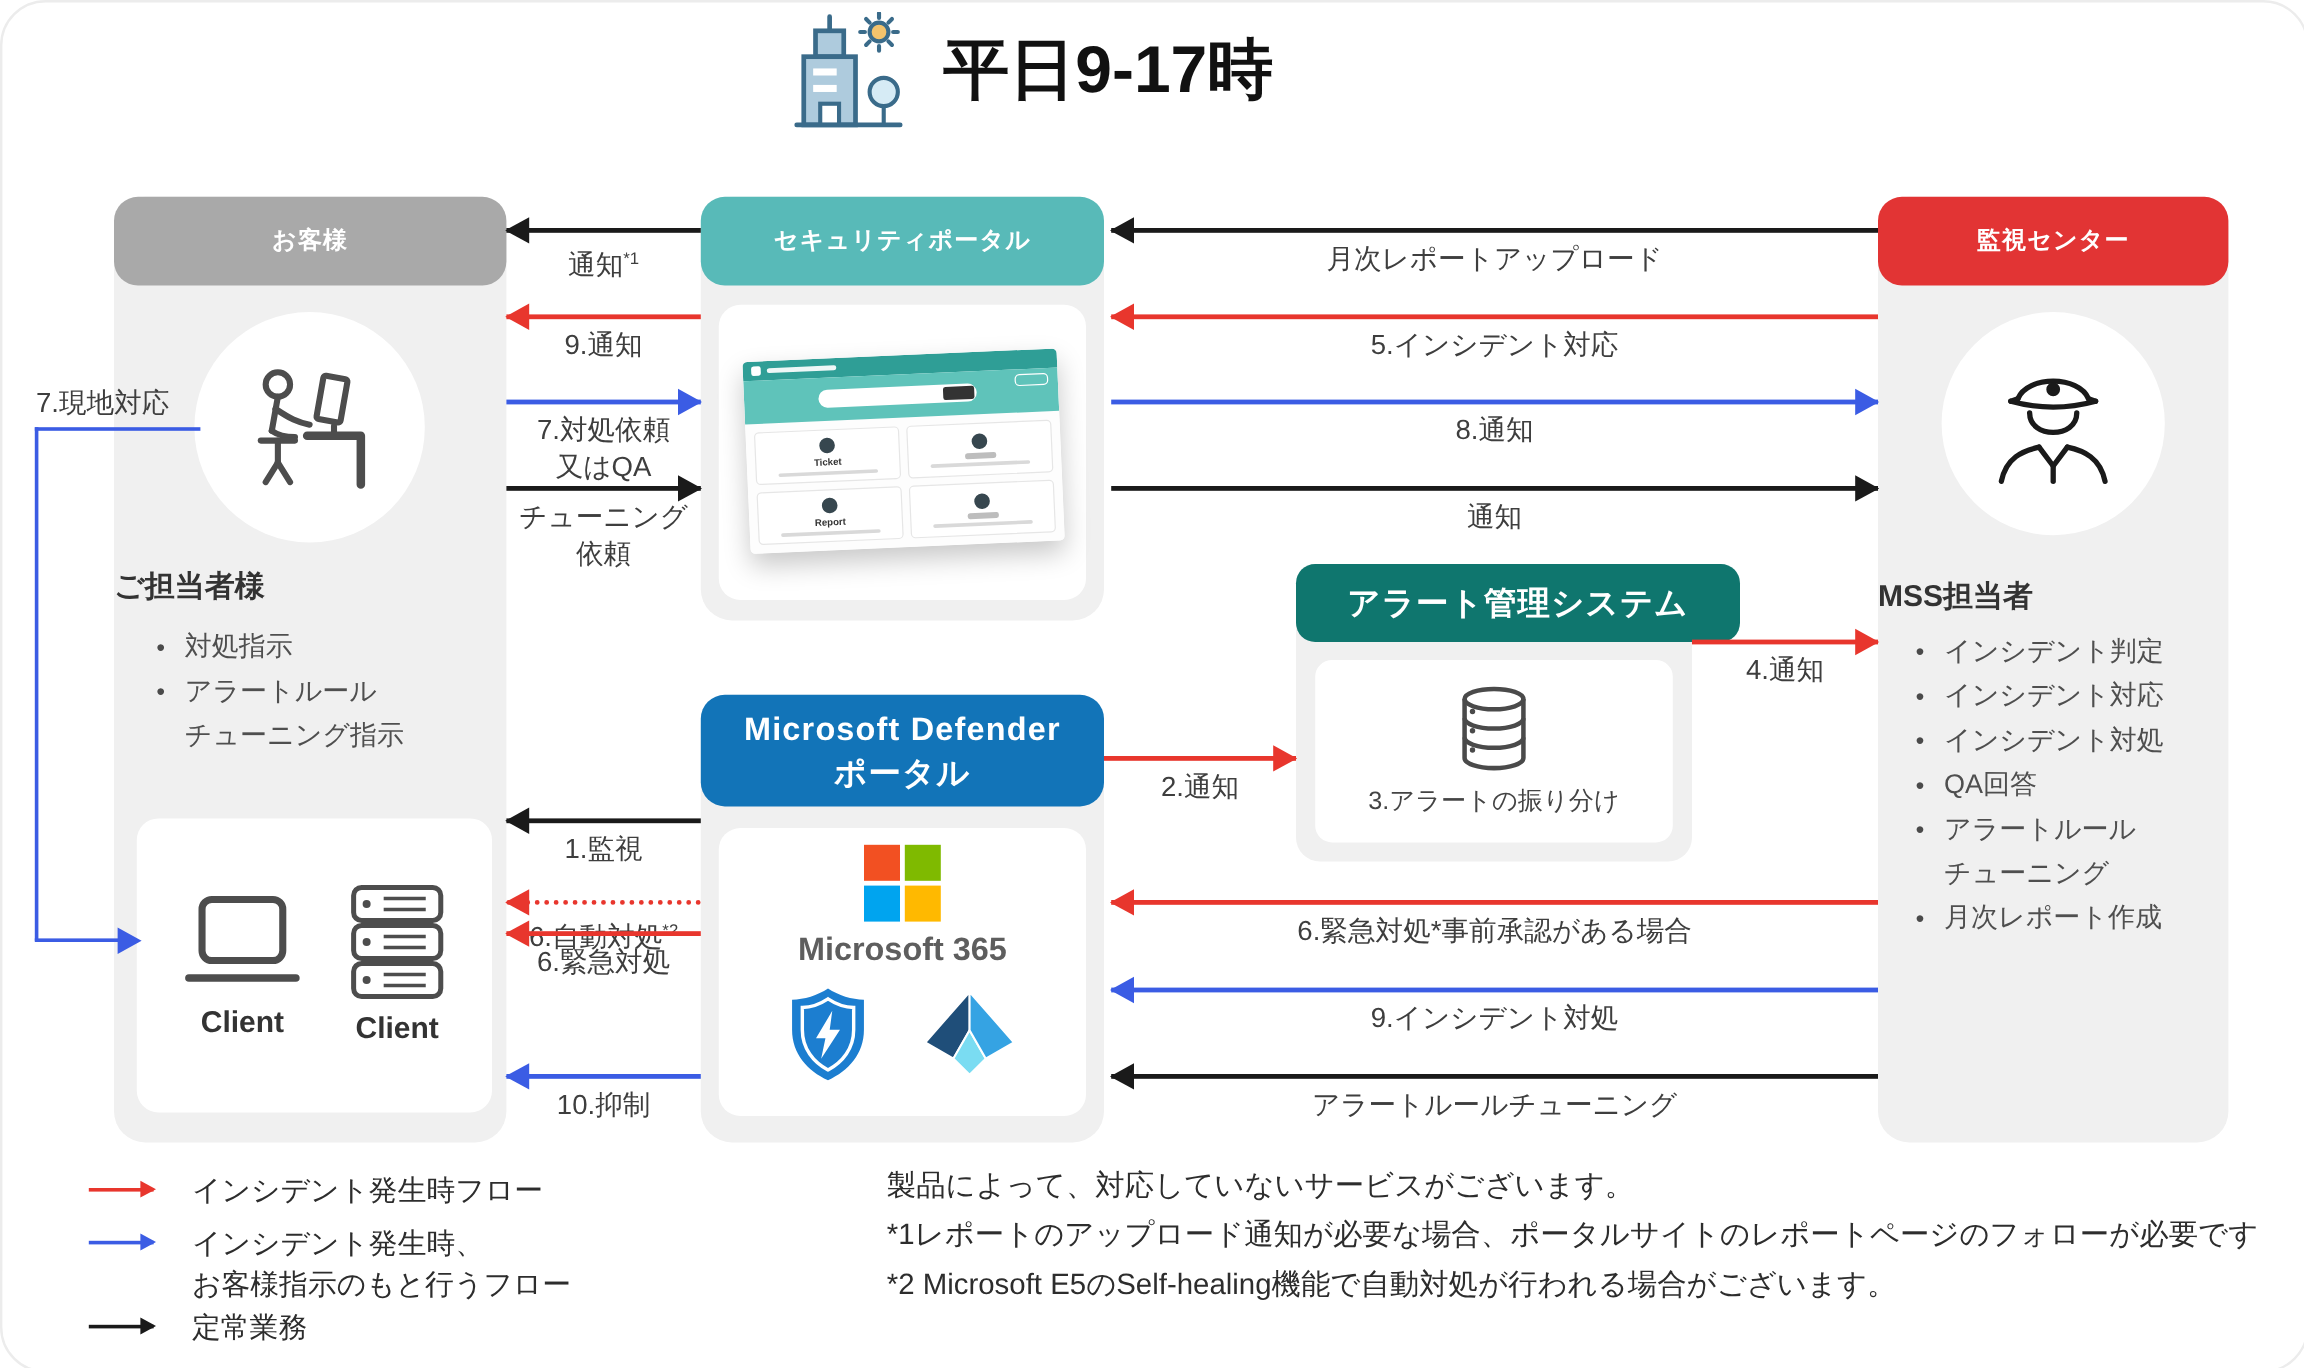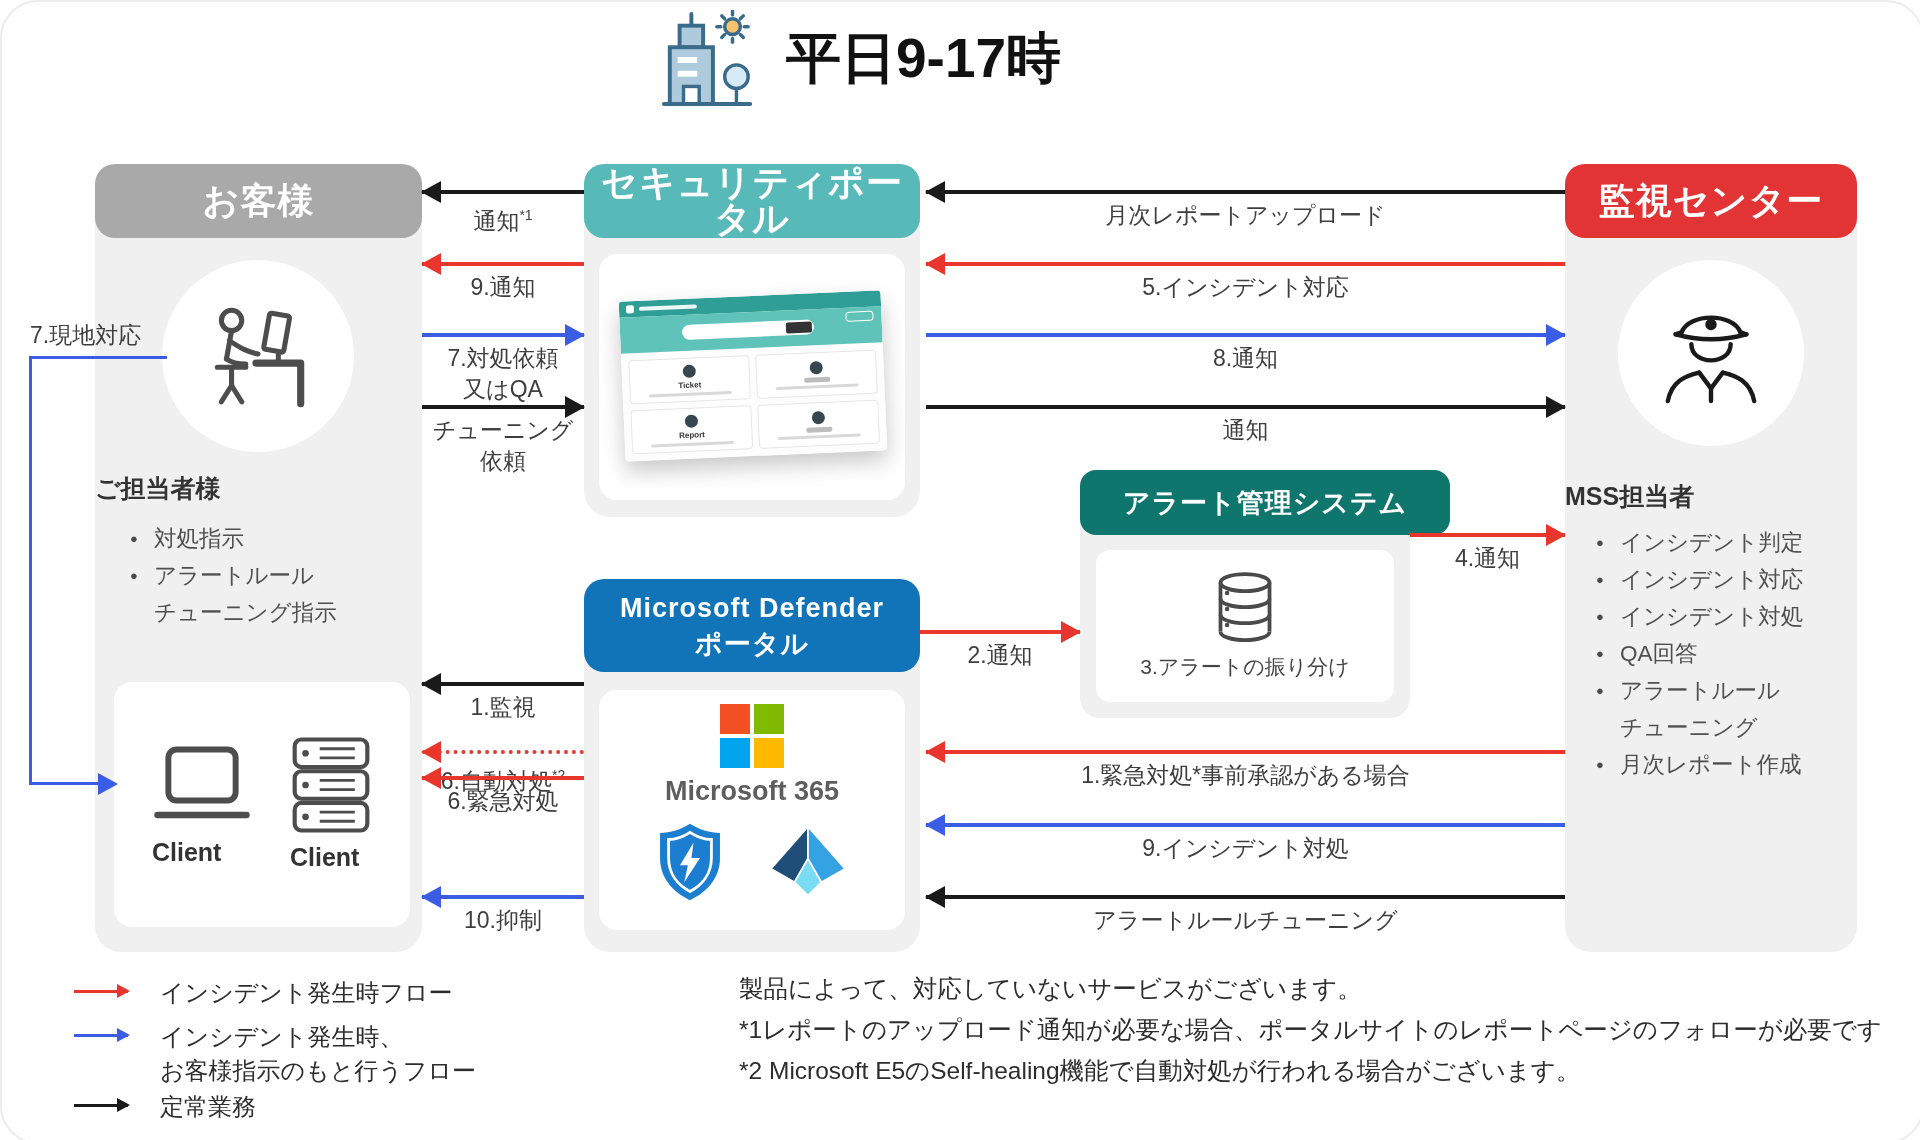--- a/index.html
+++ b/index.html
@@ -1,20 +1,20 @@
 <!DOCTYPE html>
 <html><head>
 <meta charset="utf-8">
 <style>
   html,body{margin:0;padding:0;background:#fff;}
   body{font-family:"Liberation Sans","DejaVu Sans",sans-serif;}
   #canvas{position:relative;width:1920px;height:1140px;background:#fff;border:2px solid #ececec;border-radius:38px;overflow:hidden;}
 
   .panel{position:absolute;background:#f0f0f0;border-radius:26px;}
-  .hdr{position:absolute;border-radius:20px;color:#fff;font-weight:800;font-size:36px;display:flex;align-items:center;justify-content:center;text-align:center;letter-spacing:1px;white-space:pre-line;line-height:36px;}
+  .hdr{position:absolute;border-radius:20px;color:#fff;font-weight:800;font-size:20px;display:flex;align-items:center;justify-content:center;text-align:center;letter-spacing:1px;white-space:pre-line;line-height:36px;}
   .card{position:absolute;background:#fff;border-radius:18px;}
   .circle{position:absolute;background:#fff;border-radius:50%;display:flex;align-items:center;justify-content:center;}
 
   .role{position:absolute;font-size:25px;font-weight:800;color:#333;text-align:left;}
   ul.blt{position:absolute;list-style:none;margin:0;padding:0;}
   ul.blt li{position:relative;padding-left:24px;font-size:22.5px;line-height:37px;color:#4f4f4f;white-space:pre-line;}
   ul.blt li::before{content:"●";position:absolute;left:0;top:0;font-size:13px;line-height:37px;color:#4a4a4a;}
 
   .arrow{position:absolute;height:4px;}
   .arrow .line{position:absolute;left:0;right:0;top:0;height:4px;background:var(--c);}
@@ -44,21 +44,21 @@
   .shot-card{background:#fff;border:1px solid #e6e6e6;border-radius:4px;display:flex;flex-direction:column;align-items:center;justify-content:center;gap:3px;}
   .shot-ic{width:13px;height:13px;border-radius:50%;background:#37474f;}
   .shot-title{font-size:8px;font-weight:700;color:#333;}
   .shot-bar{width:70%;height:3px;background:#d9d9d9;border-radius:2px;}
   .shot-bar.t{width:26px;height:5px;background:#bdbdbd;}
 
   .m365{display:grid;grid-template-columns:30px 30px;grid-template-rows:30px 30px;gap:4px;}
   .m365 div{width:30px;height:30px;}
   .m365-label{font-size:27px;font-weight:600;color:#5e5e5e;}
 
-  .devfig{display:flex;flex-direction:column;gap:10px;}
+  .devfig{display:flex;flex-direction:column;align-items:center;gap:10px;}
   .devlbl{font-size:25px;font-weight:800;color:#333;}
 
   .legend-row{position:absolute;display:flex;align-items:flex-start;gap:32px;}
   .leg-arrow{position:relative;width:54px;height:3px;margin-top:14px;flex:none;}
   .leg-arrow .l{position:absolute;inset:0;background:var(--c);}
   .leg-arrow .h{position:absolute;right:-2px;top:-6px;width:0;height:0;border-top:7.5px solid transparent;border-bottom:7.5px solid transparent;border-left:13px solid var(--c);}
   .leg-text{font-size:24px;color:#2d2d2d;line-height:34px;white-space:pre-line;}
 
   .notes{position:absolute;left:737px;top:966px;font-size:24.5px;color:#2d2d2d;line-height:41px;}
 
@@ -343,21 +343,21 @@
   </div>
   <div class="arrow right" style="left:1408px;top:531px;width:155px;--c:#e8362d;">
     <div class="line"></div>
       <div class="head"></div>
     <div class="albl">4.通知</div>
   </div>
 
   <div class="arrow left" style="left:924px;top:748px;width:639px;--c:#e8362d;">
     <div class="line"></div>
       <div class="head"></div>
-    <div class="albl">1.緊急対処*事前承認がある場合</div>
+    <div class="albl">6.緊急対処*事前承認がある場合</div>
   </div>
   <div class="arrow left" style="left:924px;top:821px;width:639px;--c:#3b5ce4;">
     <div class="line"></div>
       <div class="head"></div>
     <div class="albl">9.インシデント対処</div>
   </div>
   <div class="arrow left" style="left:924px;top:893px;width:639px;--c:#1a1a1a;">
     <div class="line"></div>
       <div class="head"></div>
     <div class="albl">アラートルールチューニング</div>

